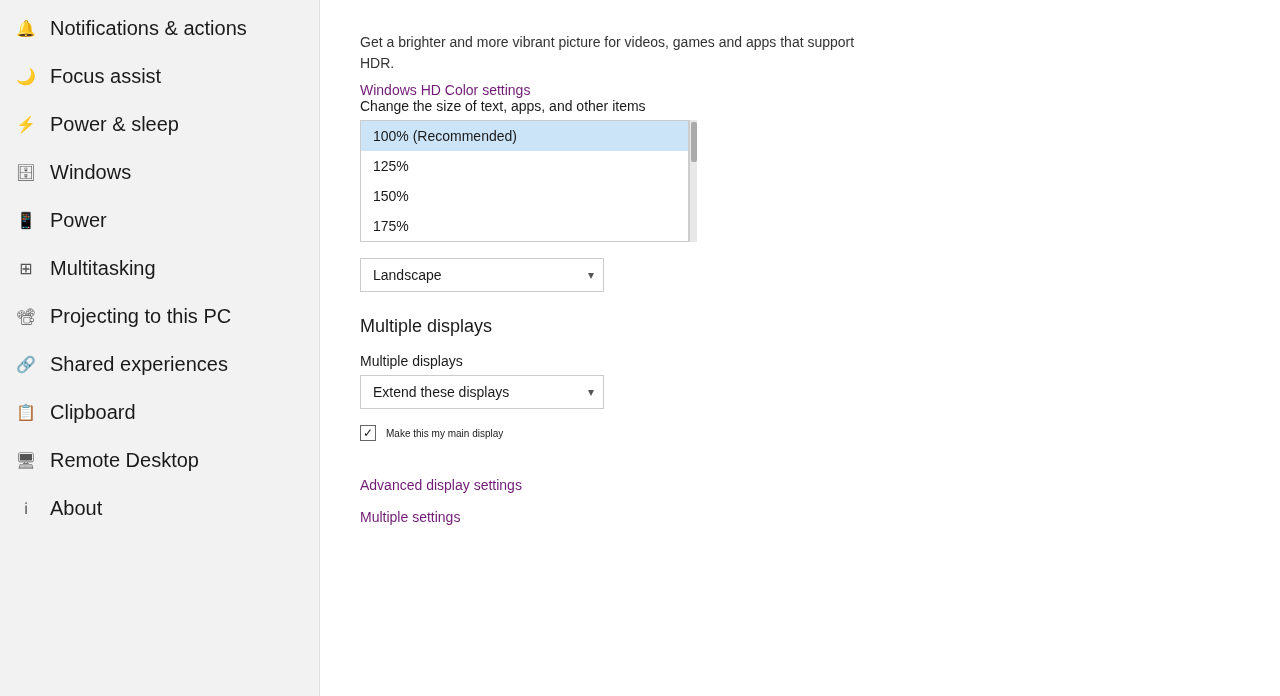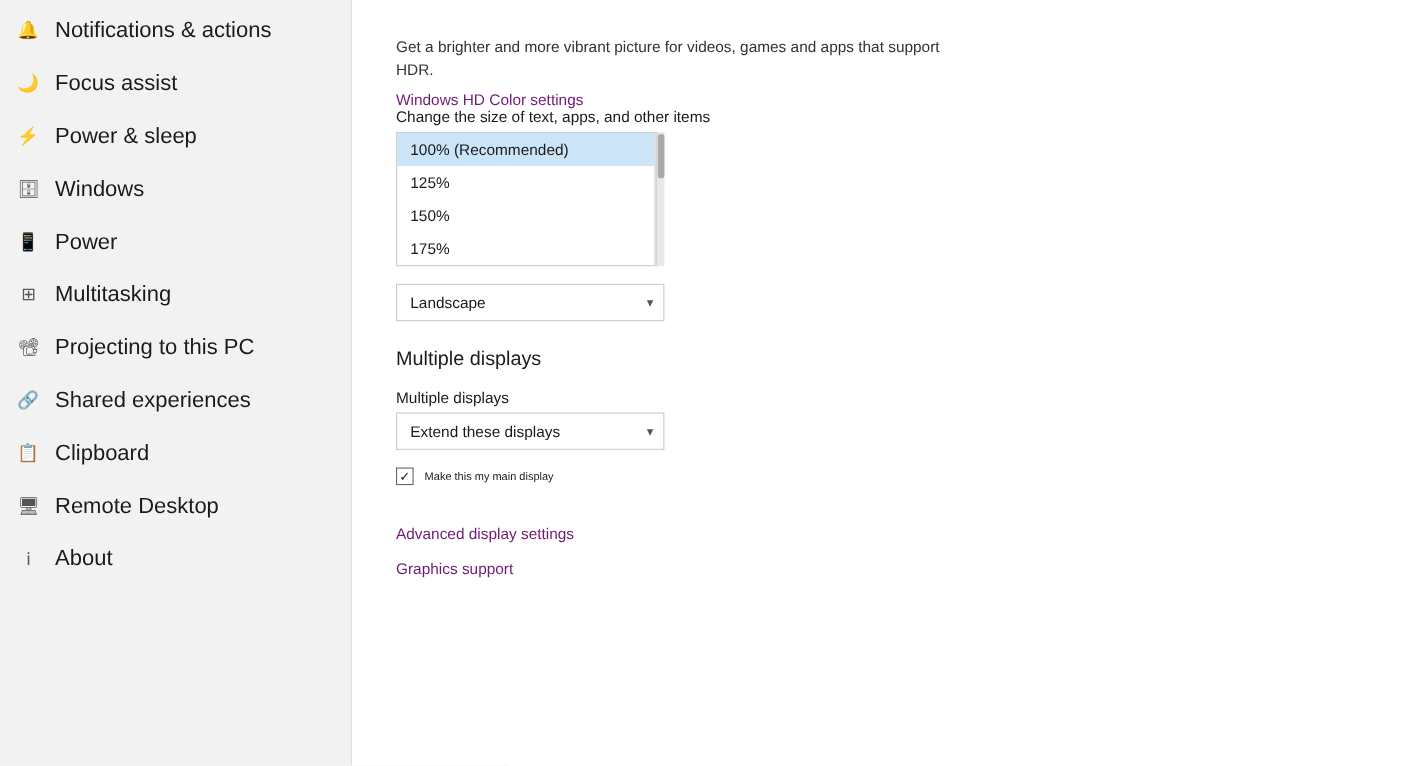--- a/index.html
+++ b/index.html
@@ -82,21 +82,21 @@
     }
 
     .field-label {
       font-size: 14px;
       color: #1a1a1a;
       margin-bottom: 6px;
     }
 
     
     .scale-listbox {
-      width: 236px;
+      width: 329px;
       border: 1px solid #ccc;
       background: #fff;
       overflow: hidden;
     }
     .scale-option {
       padding: 7px 12px;
       font-size: 14px;
       color: #1a1a1a;
       cursor: pointer;
     }
@@ -289,14 +289,14 @@
     </div>
     <span class="checkbox-label">Make this my main display</span>
   </div>
 
   <div class="spacer"></div>
 
   <a class="link" href="#">Advanced display settings</a>
 
   <div class="spacer"></div>
 
-  <a class="link" href="#">Graphics support</a>
+  <a class="link" href="#">Multiple settings</a>
 </main>
 
 </body></html>

